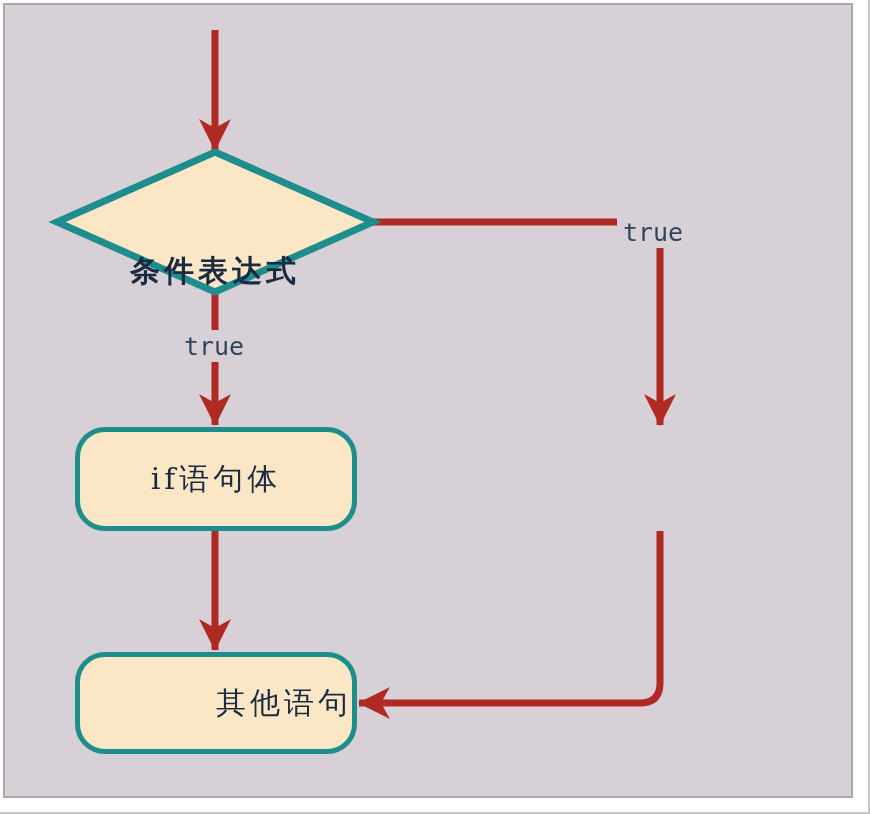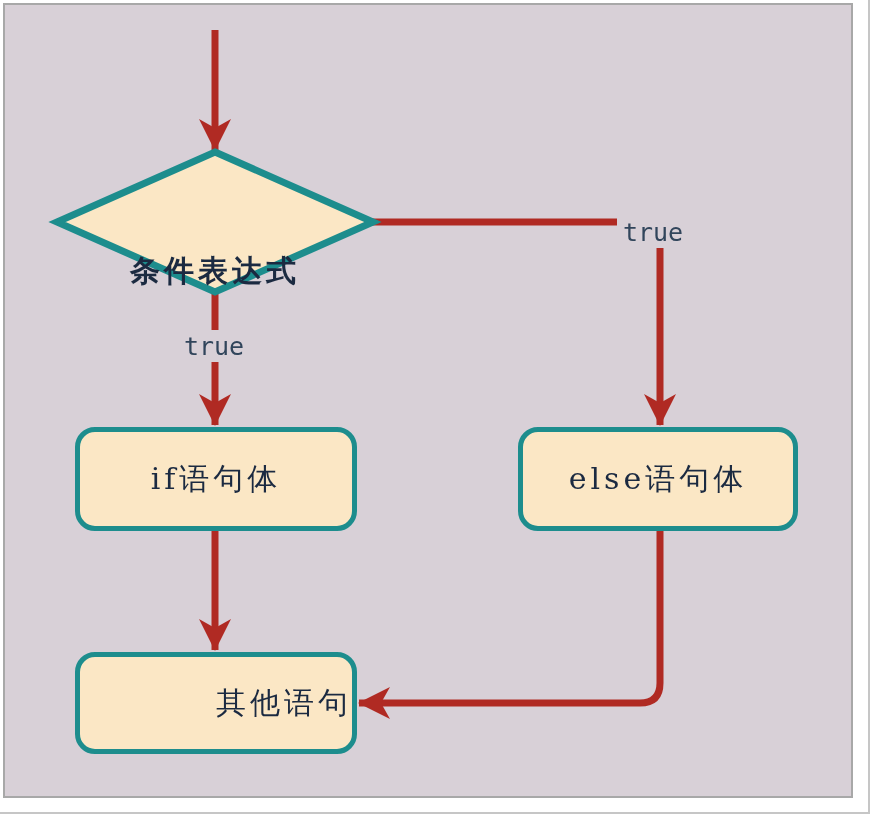--- a/index.html
+++ b/index.html
@@ -38,21 +38,21 @@
     fill: #fbe7c5;
     stroke: #1d8d8d;
     stroke-width: 7;
     stroke-linejoin: miter;
   }
   .node-box {
     position: absolute;
     box-sizing: border-box;
     background: #fbe7c5;
     border: 5px solid #1d8d8d;
-    border-radius: 20px;
+    border-radius: 30px;
     display: flex;
     align-items: center;
     justify-content: center;
   }
   .node-label {
     font-family: "DejaVu Serif", serif;
     font-size: 30px;
     letter-spacing: 4px;
     color: #1b2a41;
     white-space: nowrap;
@@ -110,23 +110,20 @@
   </svg>
 
   <div class="decision-label-wrap">
     <span class="node-label">条件表达式</span>
   </div>
 
   <div class="node-box" id="node-if-body">
     <span class="node-label">if语句体</span>
   </div>
 
-  <div class="node-box" id="node-else-body">
-    <span class="node-label">else语句体</span>
-  </div>
 
   <div class="node-box" id="node-other">
     <span class="node-label">其他语句</span>
   </div>
 
   <div class="edge-label" id="edge-label-true">true</div>
   <div class="edge-label" id="edge-label-false">true</div>
 </div>
 
 </body></html>

